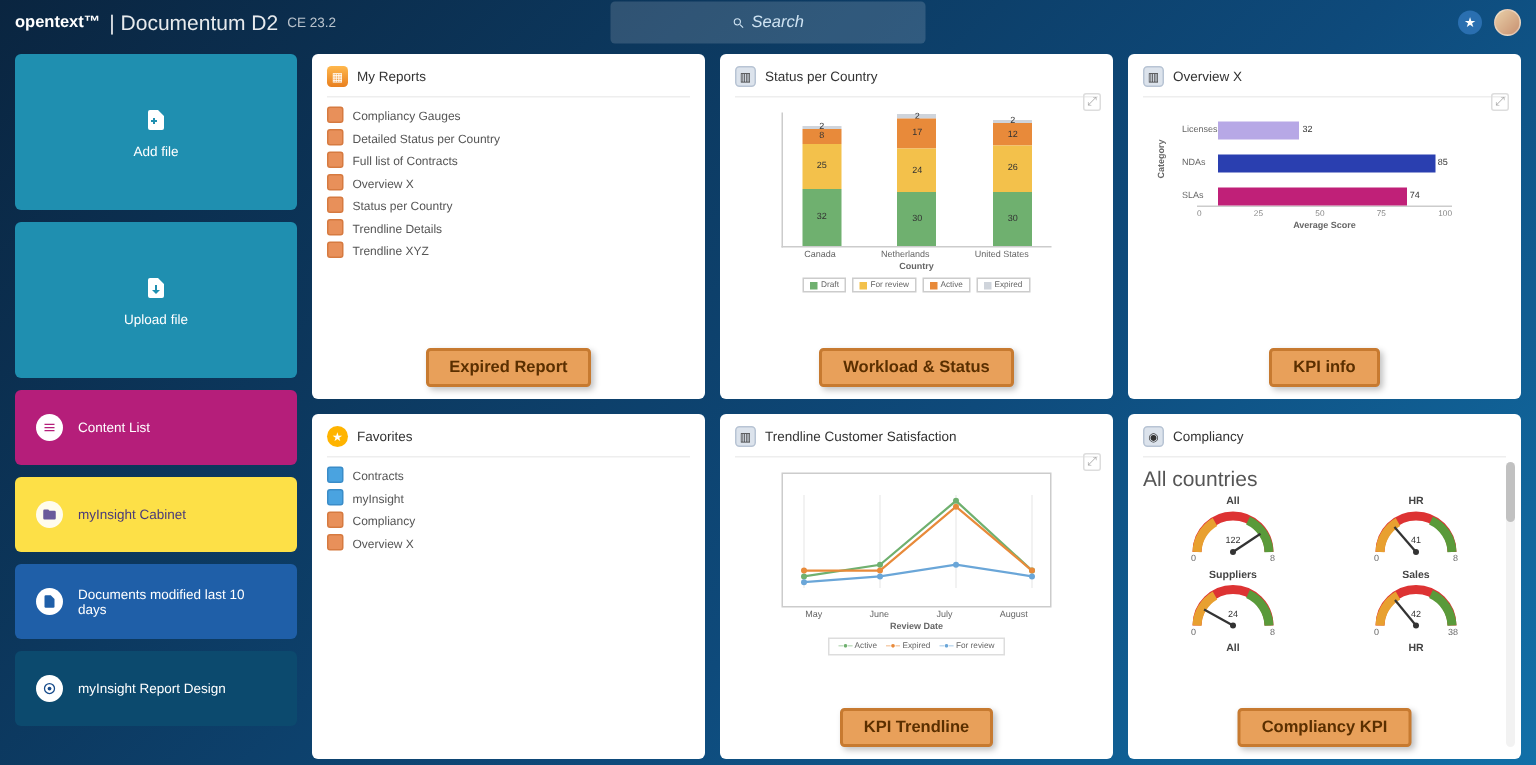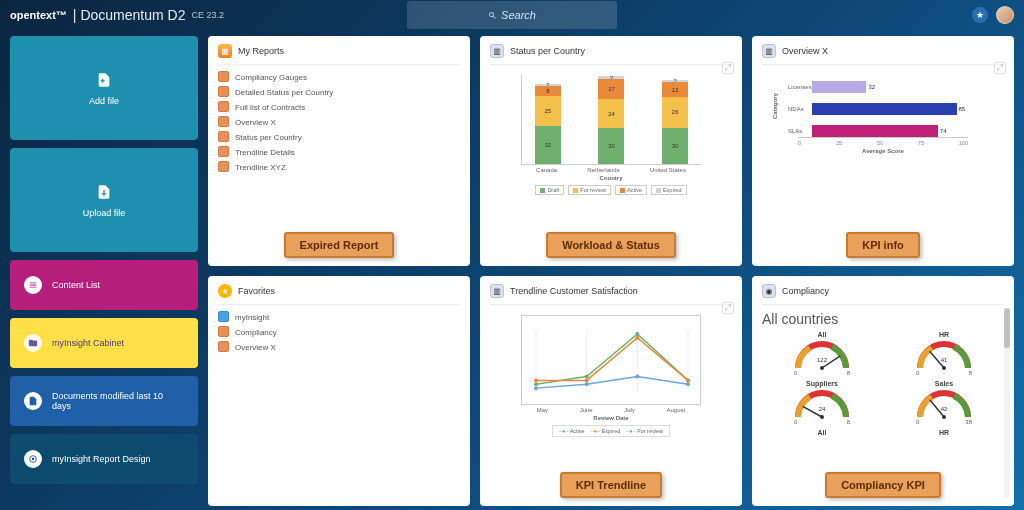--- a/index.html
+++ b/index.html
@@ -262,20 +262,24 @@
       </div>
       <div class="anno">KPI info</div>
     </div>
 
     <div class="tile">
       <div class="tile-hd">
           <span class="tile-ic fav">★</span>
           <span>Favorites</span>
         </div>
       <div class="list" id="fav-list">
+          <div class="li fav-c">
+            <span class="lic"></span>
+            <span>Contracts</span>
+          </div>
           <div class="li fav-c">
             <span class="lic"></span>
             <span>myInsight</span>
           </div>
           <div class="li ">
             <span class="lic"></span>
             <span>Compliancy</span>
           </div>
           <div class="li ">
             <span class="lic"></span>

